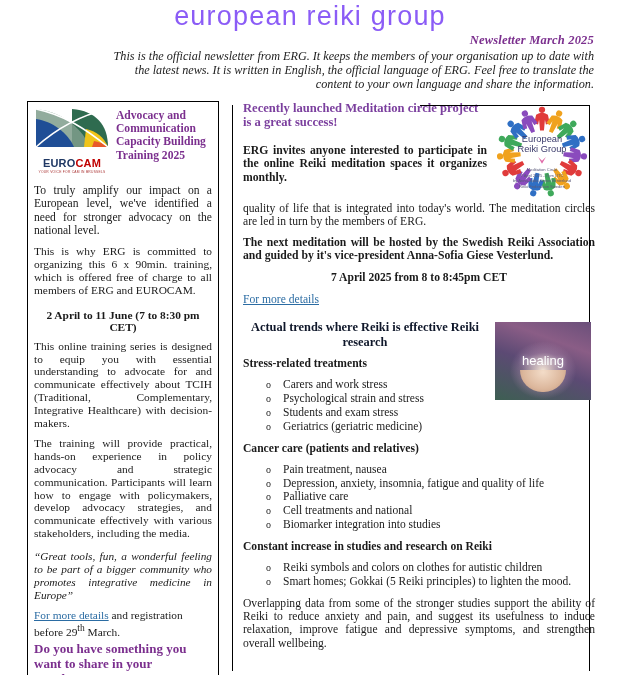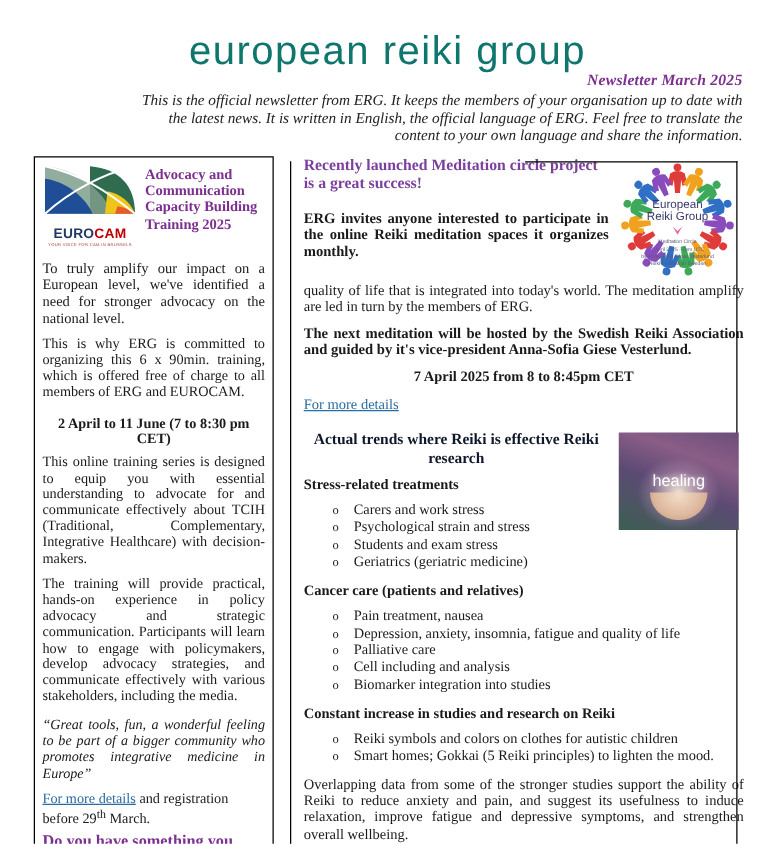--- a/index.html
+++ b/index.html
@@ -6,23 +6,22 @@
   body{
     width:620px;height:675px;overflow:hidden;background:#ffffff;
     font-family:"Liberation Serif", serif;color:#1a1a1a;
   }
   .page{position:relative;width:620px;height:675px;}
 
   
   .masthead{text-align:center;padding-top:1px;}
   .erg-title{
     font-family:"Liberation Sans", sans-serif;
-    font-size:32px;letter-spacing:1.2px;color:#0f766e;font-weight:400;
+    font-size:27px;letter-spacing:1.2px;color:#8b5cf6;font-weight:400;
     line-height:30px;
-    margin-top:24px;
   }
   .issue-line{
     text-align:right;padding-right:26px;margin-top:2px;
     font-weight:bold;font-style:italic;font-size:12.5px;color:#7b2f8e;
     letter-spacing:.2px;
   }
   .intro{
     font-style:italic;font-size:12.2px;line-height:14.2px;
     text-align:right;padding:1px 26px 0 110px;color:#222;
   }
@@ -251,21 +250,21 @@
             <text x="50" y="40" text-anchor="middle" font-family="Liberation Sans, sans-serif" font-size="9.5" fill="#3a3a6a">European</text>
             <text x="50" y="50" text-anchor="middle" font-family="Liberation Sans, sans-serif" font-size="9.5" fill="#3a3a6a">Reiki Group</text>
             <path d="M46 55 l4 4 4 -4 -4 7 z" fill="#e06aa8"></path>
             <text x="50" y="69" text-anchor="middle" font-family="Liberation Sans, sans-serif" font-size="4.2" fill="#5a5a7a">Meditation Circle</text>
             <text x="50" y="75" text-anchor="middle" font-family="Liberation Sans, sans-serif" font-size="4.2" fill="#5a5a7a">7 April 2025 - 7pm UTC</text>
             <text x="50" y="81" text-anchor="middle" font-family="Liberation Sans, sans-serif" font-size="4.2" fill="#5a5a7a">by Anna-Sofia Giese Vesterlund</text>
             <text x="50" y="87" text-anchor="middle" font-family="Liberation Sans, sans-serif" font-size="4.2" fill="#5a5a7a">Reiki Federation Sweden</text>
           </svg>
         </div>
 
-        <div class="rp" style="margin-top:1px">quality of life that is integrated into today's world. The meditation amplify are led in turn by the members of ERG.</div>
+        <div class="rp" style="margin-top:1px">quality of life that is integrated into today's world. The meditation circles are led in turn by the members of ERG.</div>
         <div class="rb" style="margin-top:8px">The next meditation will be hosted by the Swedish Reiki Association and guided by it's vice-president Anna-Sofia Giese Vesterlund.</div>
         <div class="rc" style="margin-top:8px">7 April 2025 from 8 to 8:45pm CET</div>
         <div class="rp" style="margin-top:9px"><a class="link" href="#">For more details</a></div>
 
         <div class="trends-wrap">
           <div class="trends-text">
             <div class="r-head-purple">Actual trends where Reiki is effective Reiki research</div>
 
             <div class="sub-b">Stress-related treatments</div>
             <ul class="circ">
@@ -280,21 +279,21 @@
             <div class="healing-word">healing</div>
             <div class="hands"></div>
           </div>
         </div>
 
         <div class="sub-b">Cancer care (patients and relatives)</div>
         <ul class="circ">
           <li>Pain treatment, nausea</li>
           <li>Depression, anxiety, insomnia, fatigue and quality of life</li>
           <li>Palliative care</li>
-          <li>Cell including and analysis</li>
+          <li>Cell treatments and national</li>
           <li>Biomarker integration into studies</li>
         </ul>
 
         <div class="sub-b">Constant increase in studies and research on Reiki</div>
         <ul class="circ">
           <li>Reiki symbols and colors on clothes for autistic children</li>
           <li>Smart homes; Gokkai (5 Reiki principles) to lighten the mood.</li>
         </ul>
 
         <div class="rp tail">Overlapping data from some of the stronger studies support the ability of Reiki to reduce anxiety and pain, and suggest its usefulness to induce relaxation, improve fatigue and depressive symptoms, and strengthen overall wellbeing.</div>

